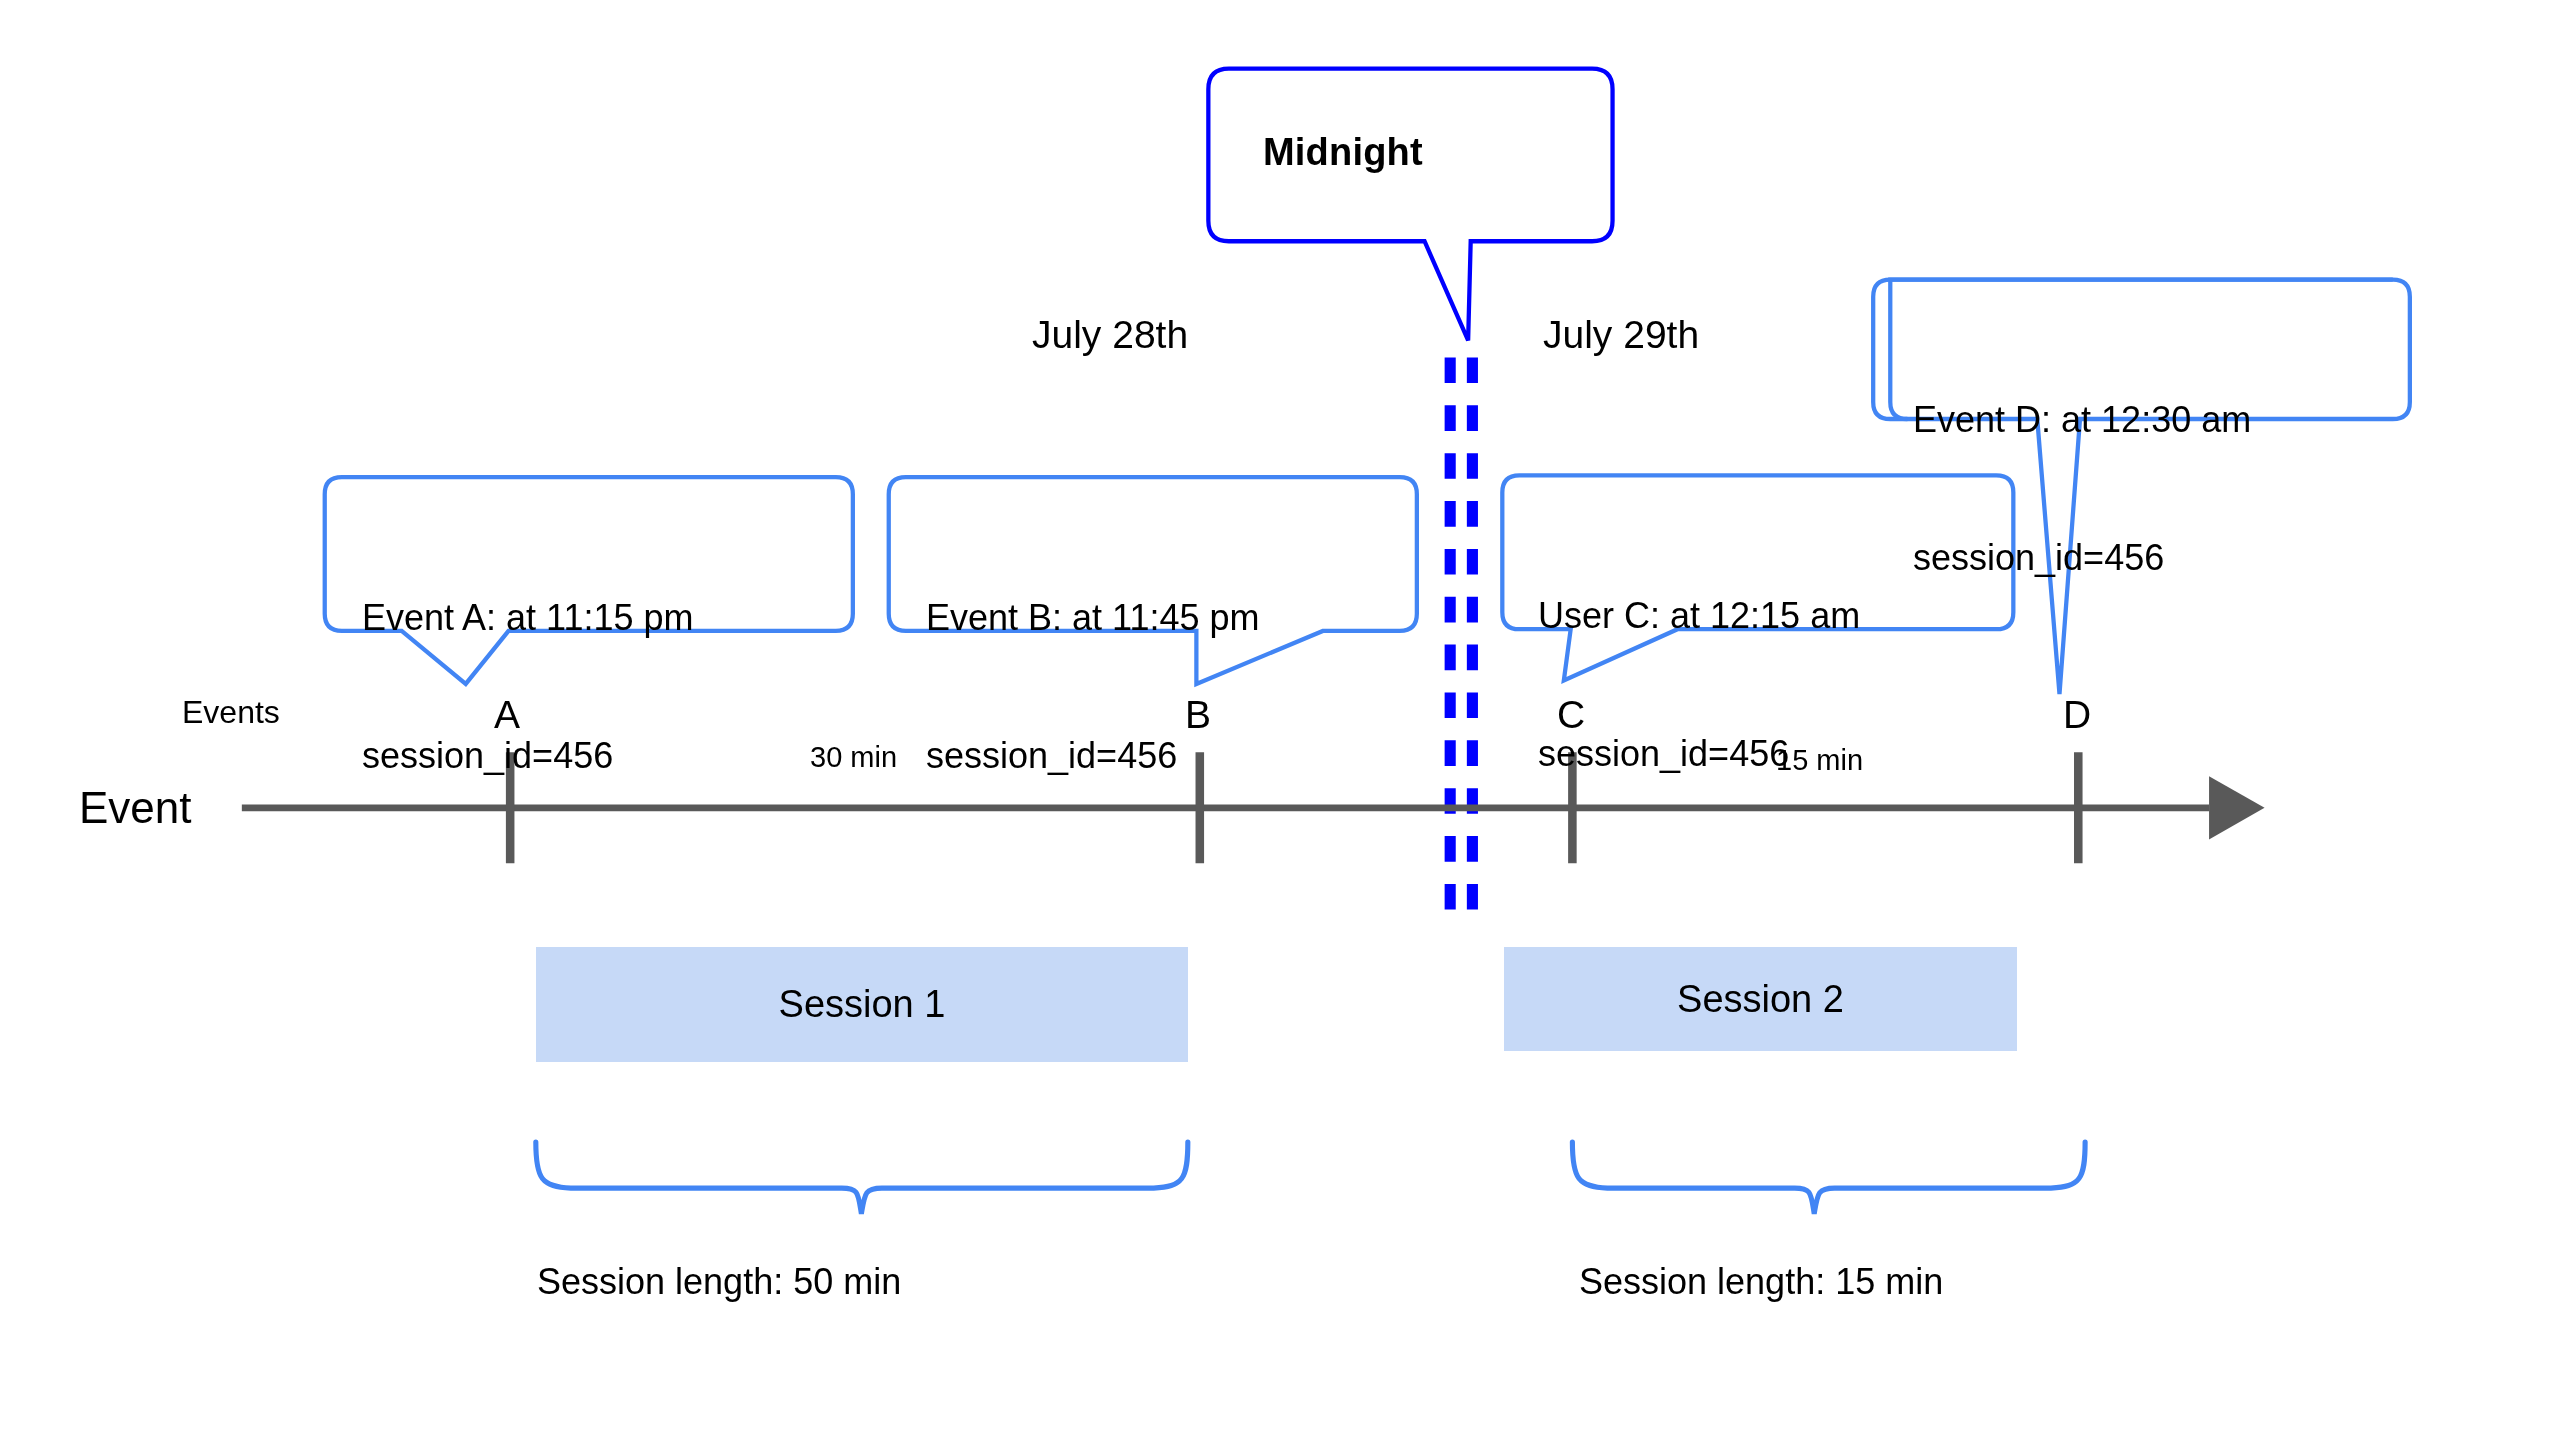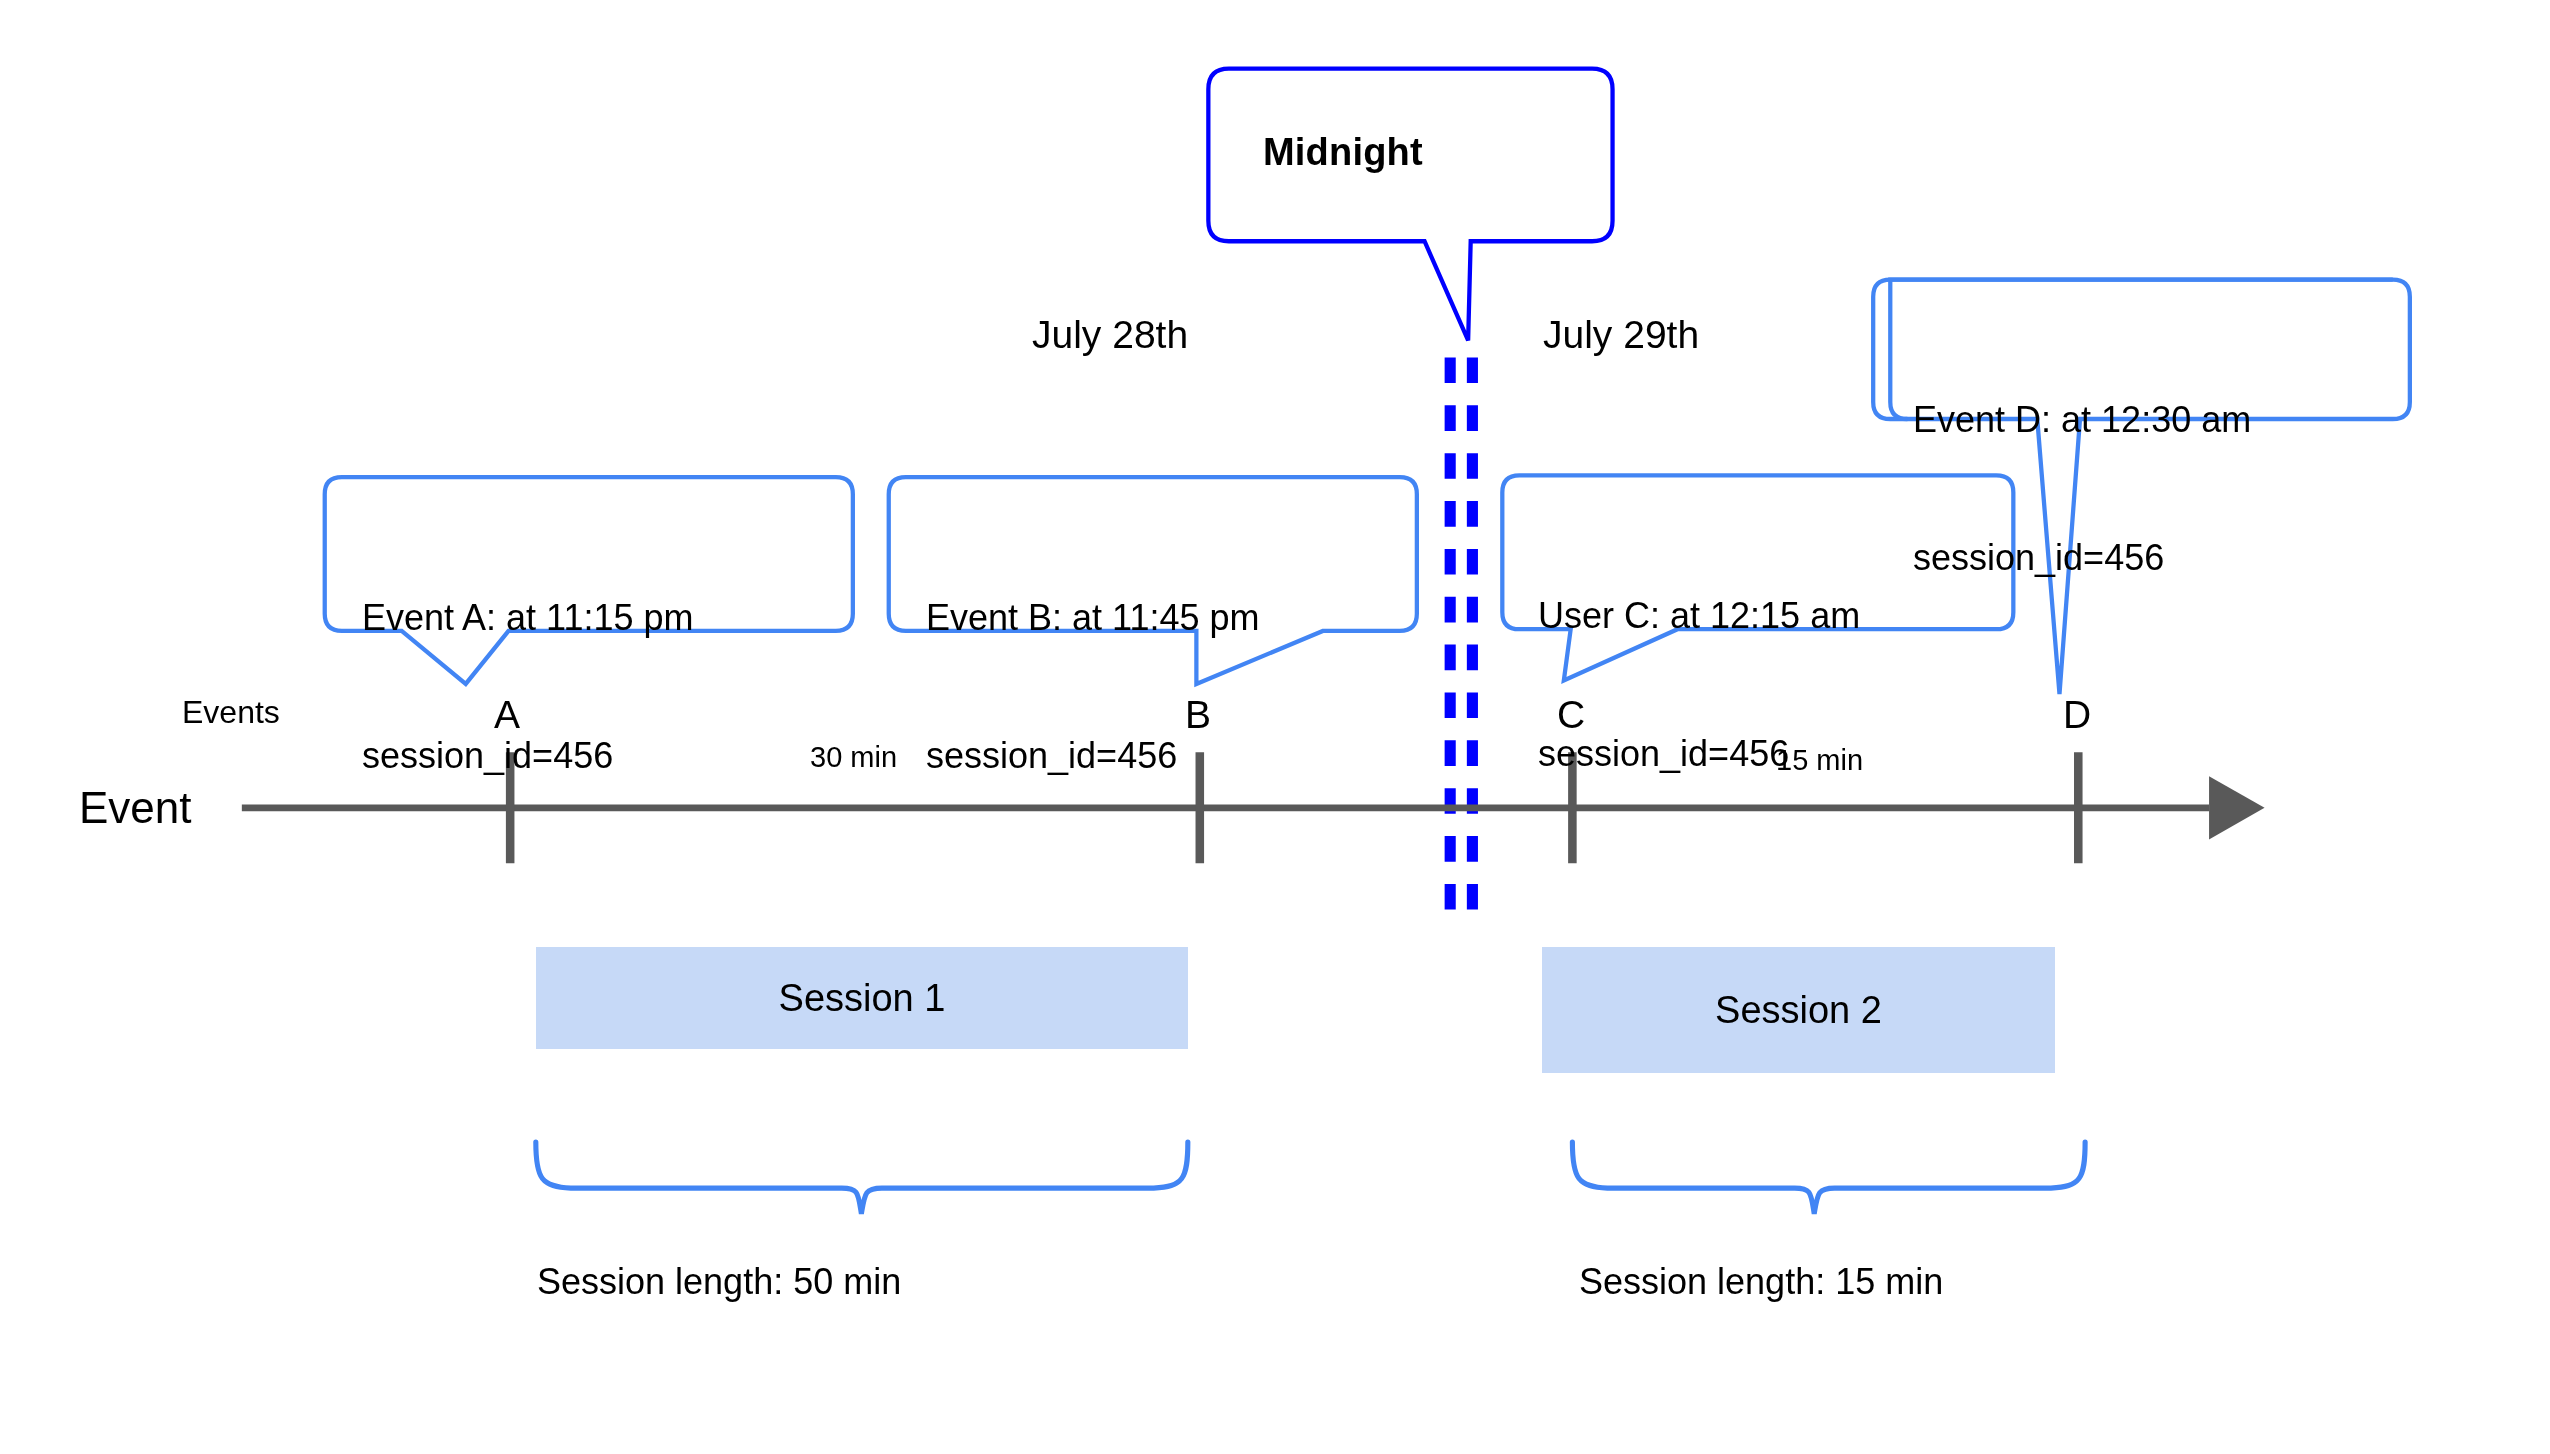--- a/index.html
+++ b/index.html
@@ -224,24 +224,24 @@
   <div class="txt axis-label-user" style="left:79px; top:782px;">Event</div>
 
   <div class="txt marker-letter" style="left:494px; top:692px;">A</div>
   <div class="txt marker-letter" style="left:1185px; top:692px;">B</div>
   <div class="txt marker-letter" style="left:1557px; top:692px;">C</div>
   <div class="txt marker-letter" style="left:2063px; top:692px;">D</div>
 
   <div class="txt duration-label" style="left:810px; top:740px;">30 min</div>
   <div class="txt duration-label" style="left:1776px; top:743px;">15 min</div>
 
-  <div class="session-box" style="left:536px; top:947px; width:652px; height:102px;text-align:center;">
+  <div class="session-box" style="left:536px; top:947px; width:652px; height:115px;text-align:center;">
     <span>Session 1</span>
   </div>
-  <div class="session-box" style="left:1542px; top:947px; width:513px; height:126px;">
+  <div class="session-box" style="left:1504px; top:947px; width:513px; height:104px;">
     <span>Session 2</span>
   </div>
 
   <div class="txt session-length-label" style="left:537px; top:1261px;">Session length: 50 min</div>
   <div class="txt session-length-label" style="left:1579px; top:1261px;">Session length: 15 min</div>
 
 </div>
 
 
 </body></html>

